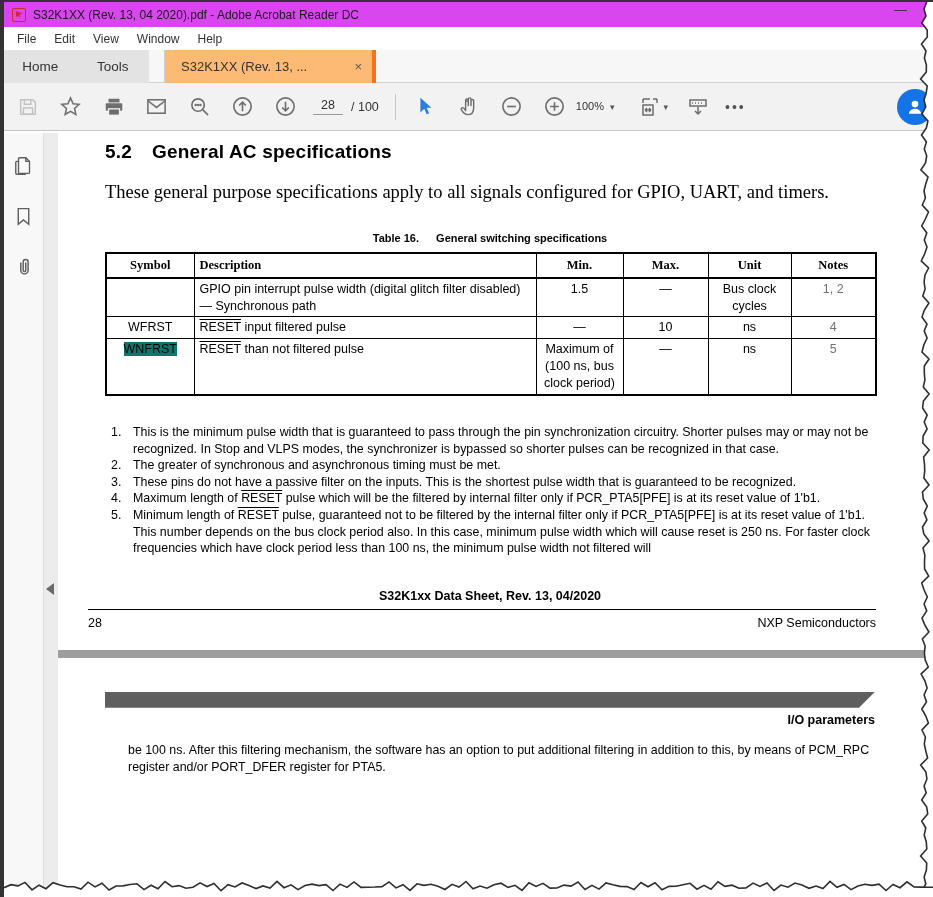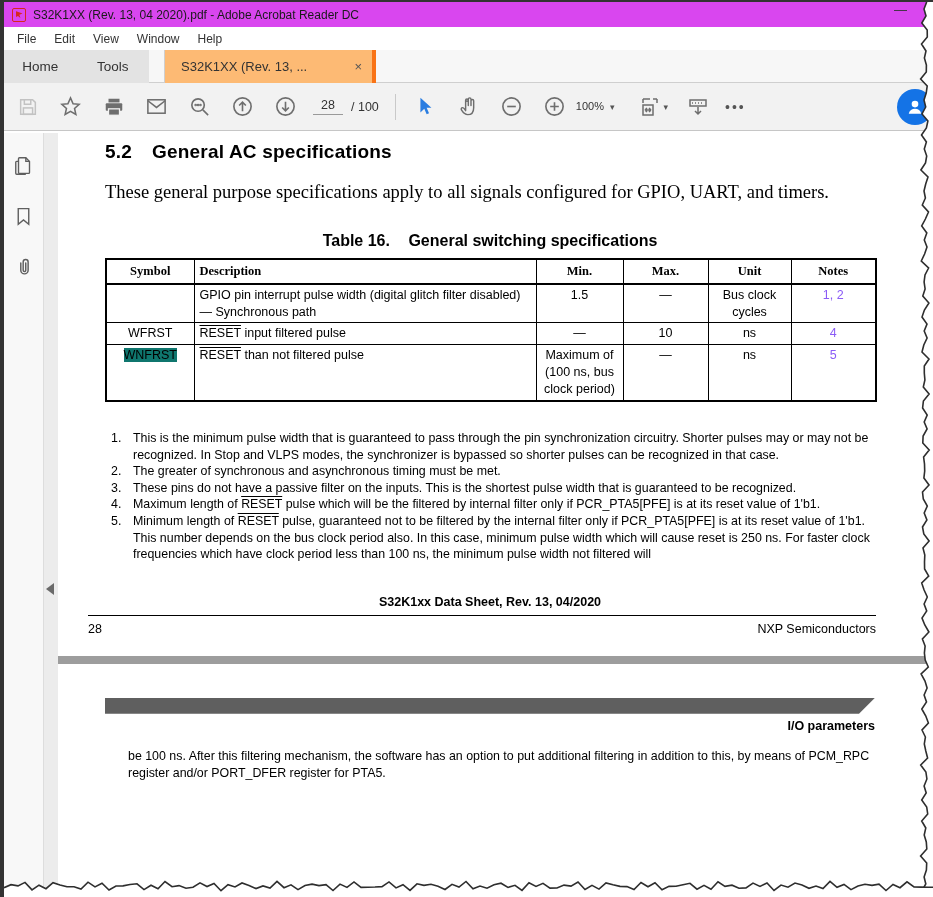--- a/index.html
+++ b/index.html
@@ -55,30 +55,30 @@
   .collapse-arrow { position:absolute; left:2px; top:450px; width:0; height:0;
                     border-top:6px solid transparent; border-bottom:6px solid transparent;
                     border-right:8px solid #6a6a6a; }
   .viewport { flex:1; background:#fff; position:relative; overflow:hidden; }
 
   
   .pagecontent { margin-left:47px; width:770px; padding-top:8px; color:#000; }
   .doc-heading { display:flex; gap:20px; font-size:19px; font-weight:bold; letter-spacing:0.2px; }
   .doc-intro { font-family:"Liberation Serif", serif; font-size:18.5px; line-height:1.45;
                margin-top:16px; width:745px; }
-  .tbl-caption { margin-top:26px; text-align:center; font-weight:bold; font-size:16px; }
+  .tbl-caption { margin-top:26px; text-align:center; font-weight:bold; font-size:11px; }
   .tbl-caption .cap-title { margin-left:14px; }
 
   table.spec { margin-top:8px; width:770px; border-collapse:collapse; border:2px solid #000;
                font-size:12.5px; line-height:1.35; table-layout:fixed; }
   table.spec th { border:1px solid #000; border-bottom:2px solid #000; padding:3px 5px; text-align:center; font-size:12.5px;font-family:Liberation Serif, serif; }
   table.spec th.desc-h { text-align:left; }
   table.spec td { border:1px solid #000; padding:2px 5px; text-align:center; vertical-align:top; }
   table.spec td.desc { text-align:left; }
-  table.spec td.notes { color:#8b5cf6; }
+  table.spec td.notes { color:#737373; }
   .ovl { text-decoration:overline; }
   .hl { background:#0f766e; }
 
   .footnotes { margin-top:28px; font-size:12.4px; line-height:1.34; width:770px; }
   .fn { display:flex; margin-left:6px; }
   .fn-num { width:22px; flex:none; }
   .fn-text { flex:1; }
 
   .pg-footer-center { margin-top:32px; text-align:center; font-weight:bold; font-size:12.5px; width:770px; }
   .pg-footer-rule { border-top:1px solid #000; margin-top:6px; margin-left:-17px; width:788px; }

